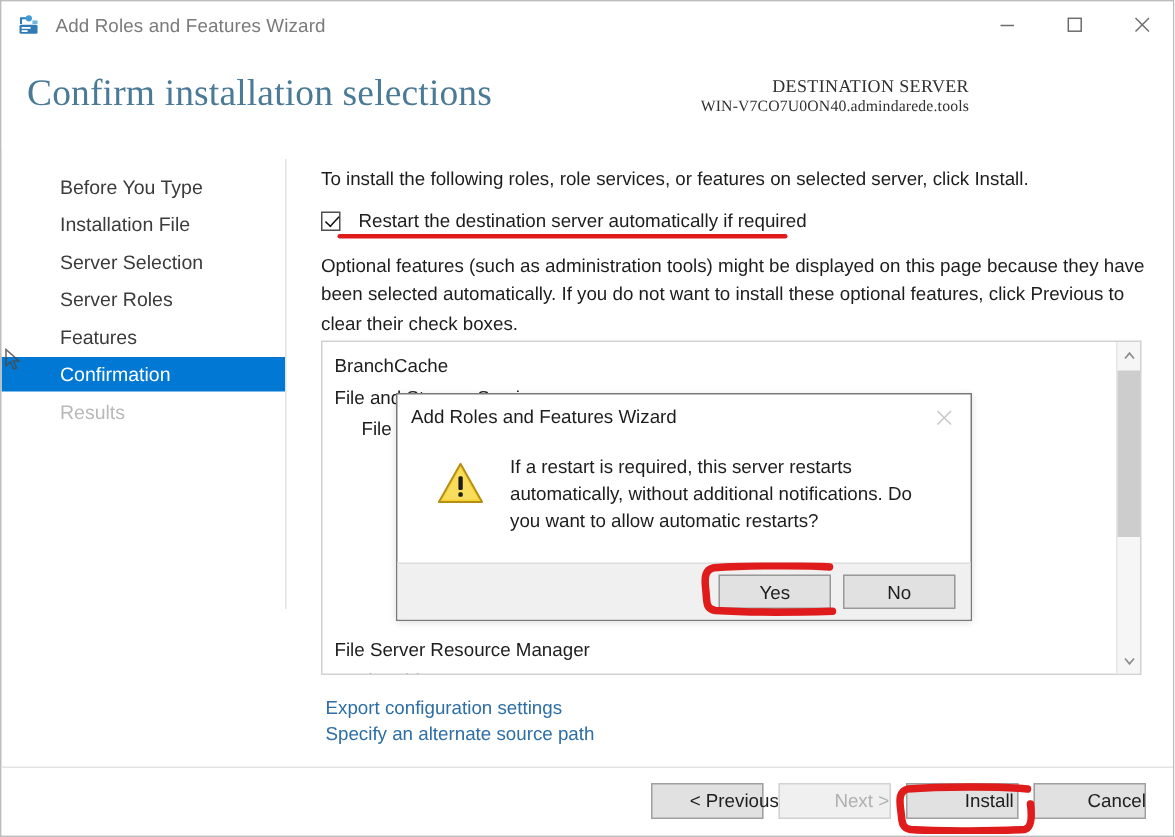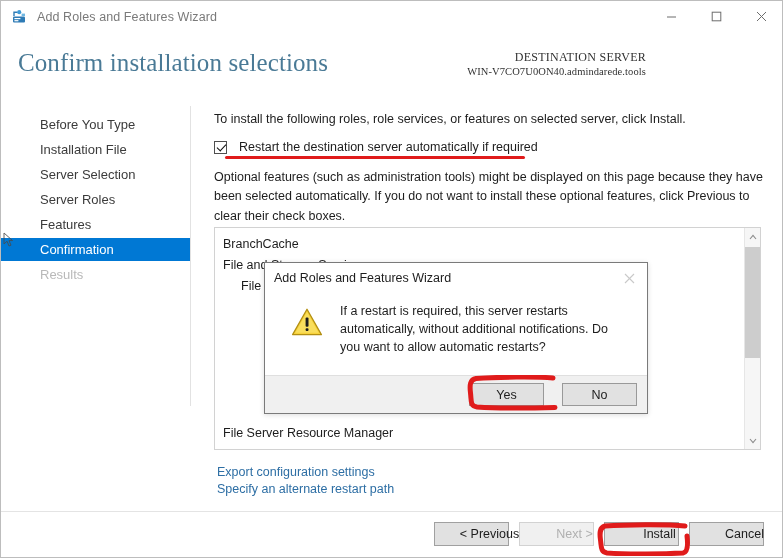--- a/index.html
+++ b/index.html
@@ -289,21 +289,21 @@
   .modal-footer {
     position: absolute;
     left: 0; bottom: 0;
     width: 382px; height: 38px;
     background: #f0f0f0;
     border-top: 1px solid #dfdfdf;
     display: flex;
     align-items: center;
     justify-content: flex-end;
     padding-right: 10px;
-    gap: 18px;
+    gap: 8px;
   }
   .dlgbtn {
     width: 75px; height: 23px;
     background: #e1e1e1;
     border: 1px solid #999999;
     font-size: 12.5px;
     color: #1d1d1d;
     display: flex; align-items: center; justify-content: center;
     font-family: "Liberation Sans", sans-serif;
   }
@@ -458,21 +458,21 @@
       <div class="arrow down">
         <svg width="8" height="6" viewBox="0 0 8 6">
             <path d="M1 1 L4 4.6 L7 1" fill="none" stroke="#8c8c8c" stroke-width="1.1"></path>
           </svg>
       </div>
     </div>
   </div>
 
   <div class="links">
     <span class="wlink">Export configuration settings</span>
-    <span class="wlink">Specify an alternate restart path</span>
+    <span class="wlink">Specify an alternate source path</span>
   </div>
 
   <div class="footer">
     <div class="footer-btns">
       <div class="wbtn">&lt; Previous</div>
       <div class="wbtn disabled">Next &gt;</div>
       <div class="wbtn">Install</div>
       <div class="wbtn">Cancel</div>
     </div>
   </div>

